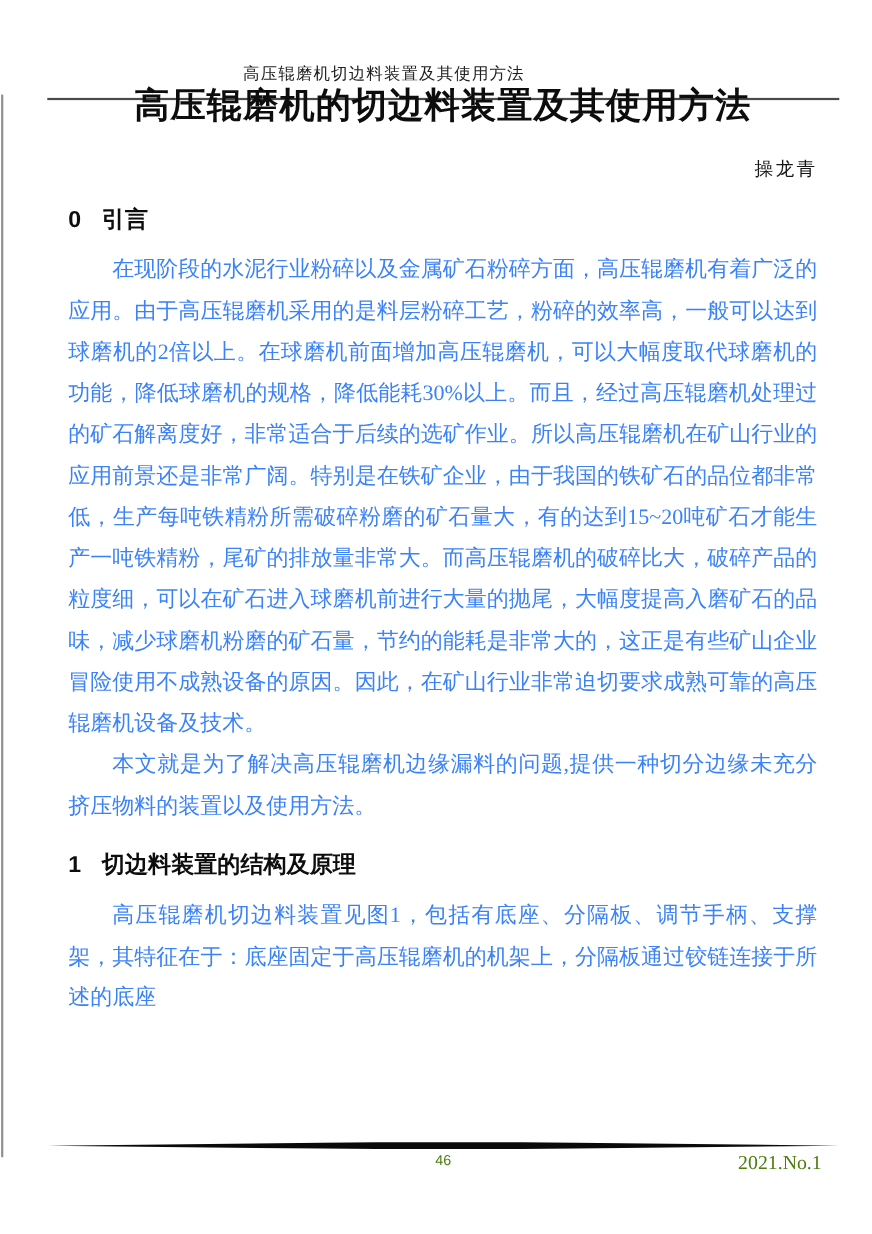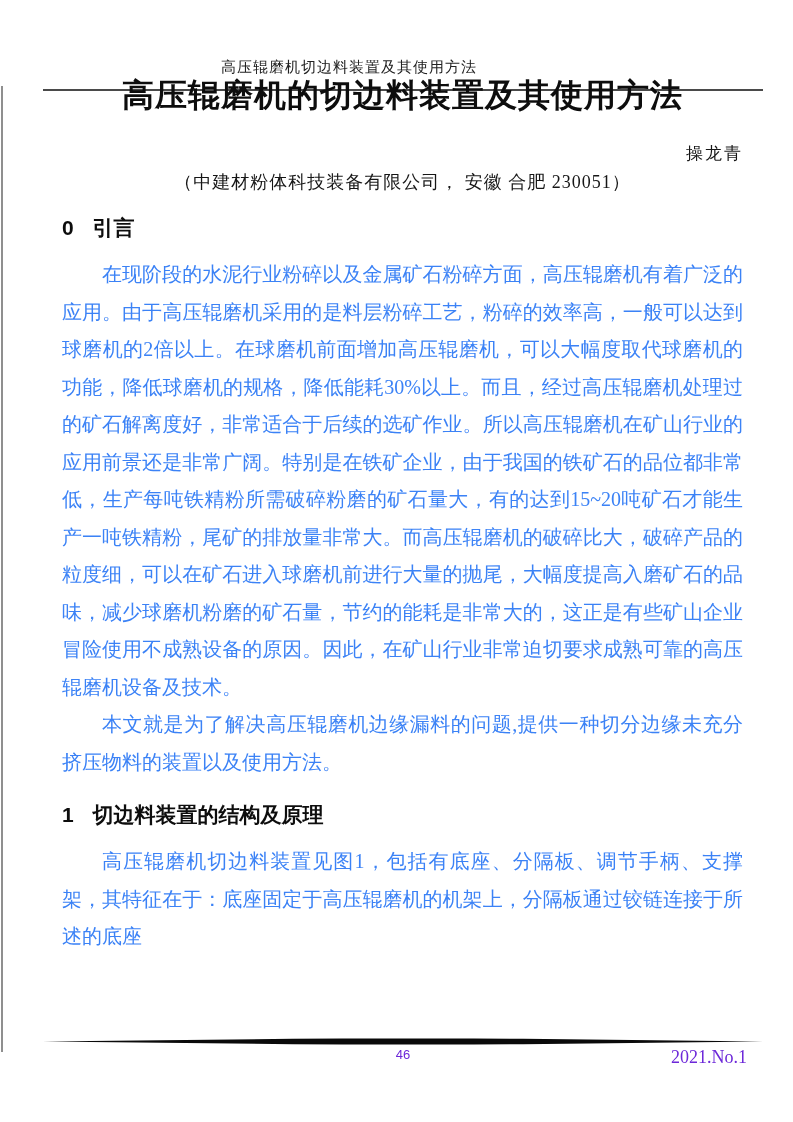--- a/index.html
+++ b/index.html
@@ -64,21 +64,21 @@
     text-indent:2em;
     color:#3b82f6;
   }
   .footer{
     position:absolute;left:43px;top:1038px;width:720px;
   }
   .footer-rule{display:block;}
   .footer-row{
     position:relative;width:100%;height:18px;margin-top:2px;
     font-family:"Liberation Sans","DejaVu Sans",sans-serif;
-    font-size:13px;color:#6d28d9;
+    font-size:13px;color:#4d7c0f;
   }
   .page-number{
     position:absolute;left:0;right:0;text-align:center;top:0;
   }
   .issue-label{
     position:absolute;right:16px;top:0;
     font-size:18px;
     font-family:Liberation Serif, serif;
   }
 </style>
@@ -90,21 +90,20 @@
 <div class="running-header">高压辊磨机切边料装置及其使用方法</div>
 
 <div class="header-rule"></div>
 
 <div class="content">
 
   <h1 class="title">高压辊磨机的切边料装置及其使用方法</h1>
 
   <div class="author">操龙青</div>
 
-  <div class="affiliation">（中建材粉体科技装备有限公司， 安徽 合肥 230051）</div>
 
   <h2 class="section-heading">
     <span class="sec-num">0</span><span>引言</span>
   </h2>
 
   <p class="para">在现阶段的水泥行业粉碎以及金属矿石粉碎方面，高压辊磨机有着广泛的应用。由于高压辊磨机采用的是料层粉碎工艺，粉碎的效率高，一般可以达到球磨机的2倍以上。在球磨机前面增加高压辊磨机，可以大幅度取代球磨机的功能，降低球磨机的规格，降低能耗30%以上。而且，经过高压辊磨机处理过的矿石解离度好，非常适合于后续的选矿作业。所以高压辊磨机在矿山行业的应用前景还是非常广阔。特别是在铁矿企业，由于我国的铁矿石的品位都非常低，生产每吨铁精粉所需破碎粉磨的矿石量大，有的达到15~20吨矿石才能生产一吨铁精粉，尾矿的排放量非常大。而高压辊磨机的破碎比大，破碎产品的粒度细，可以在矿石进入球磨机前进行大量的抛尾，大幅度提高入磨矿石的品味，减少球磨机粉磨的矿石量，节约的能耗是非常大的，这正是有些矿山企业冒险使用不成熟设备的原因。因此，在矿山行业非常迫切要求成熟可靠的高压辊磨机设备及技术。</p>
 
 
   <p class="para">本文就是为了解决高压辊磨机边缘漏料的问题,提供一种切分边缘未充分挤压物料的装置以及使用方法。</p>
 

